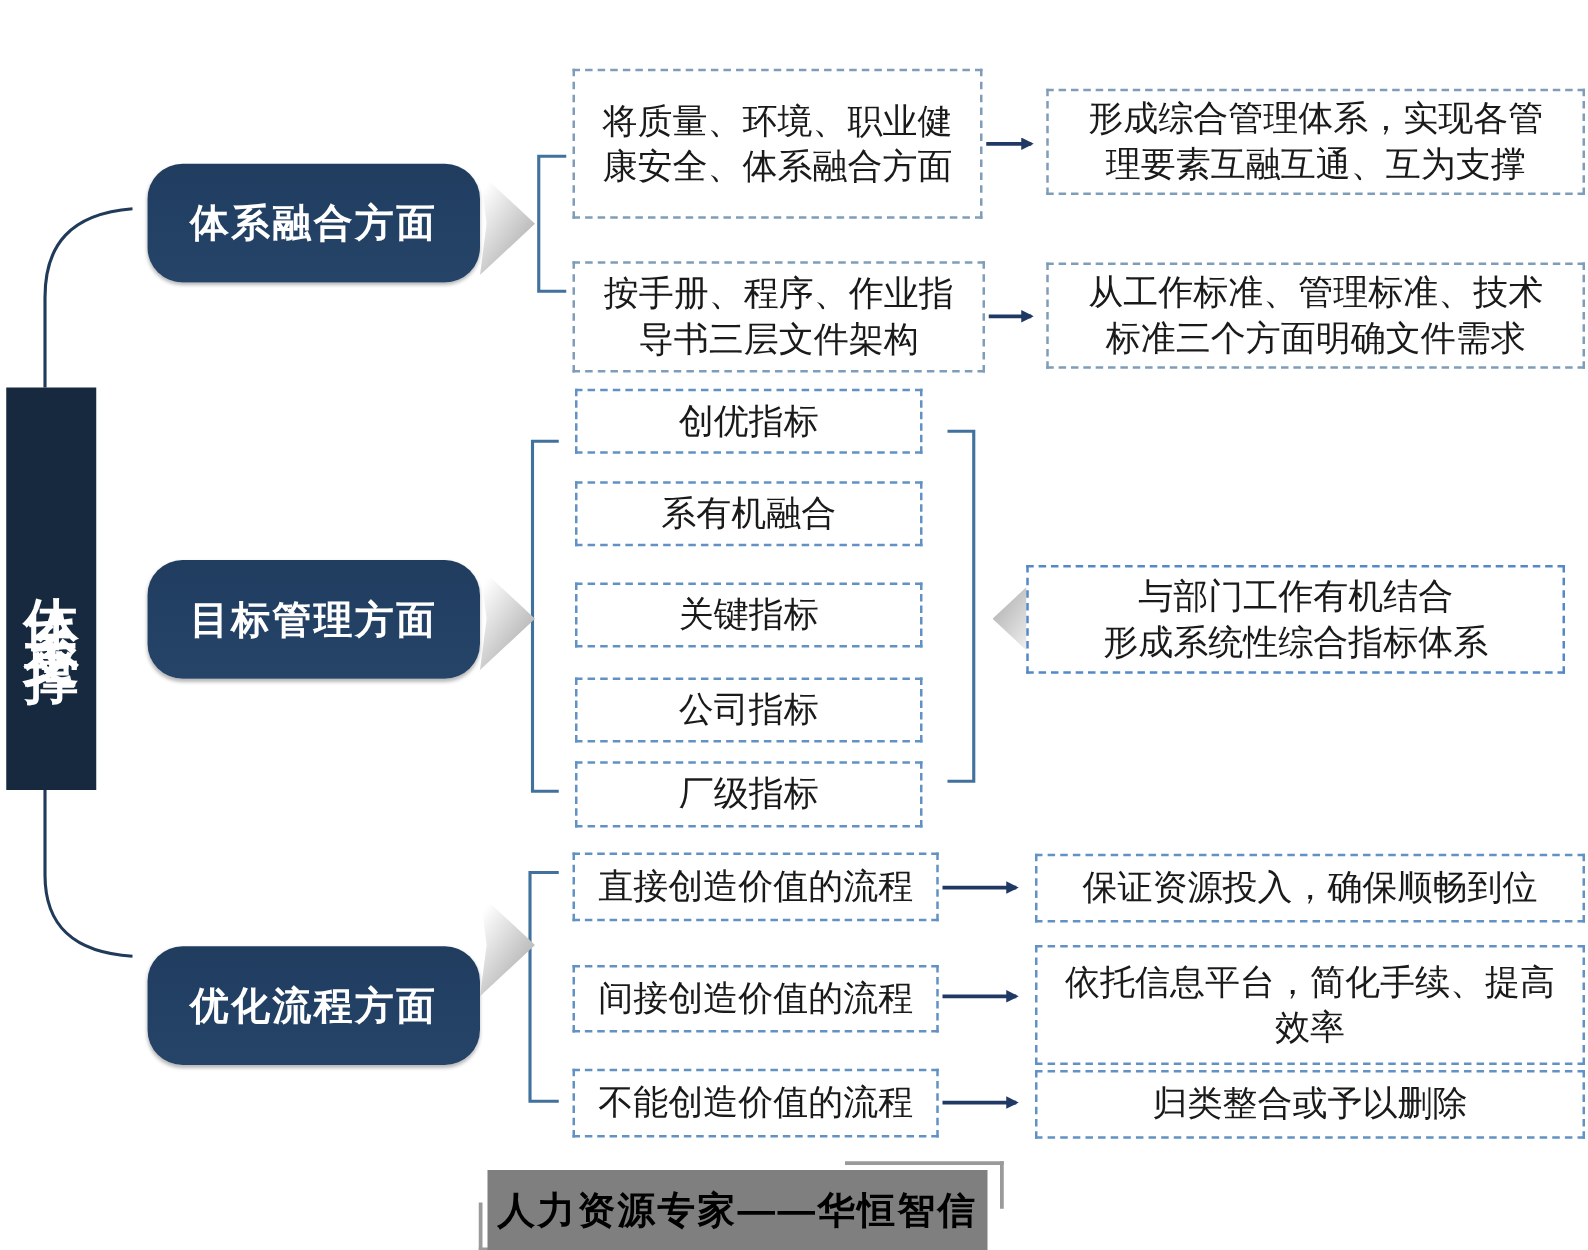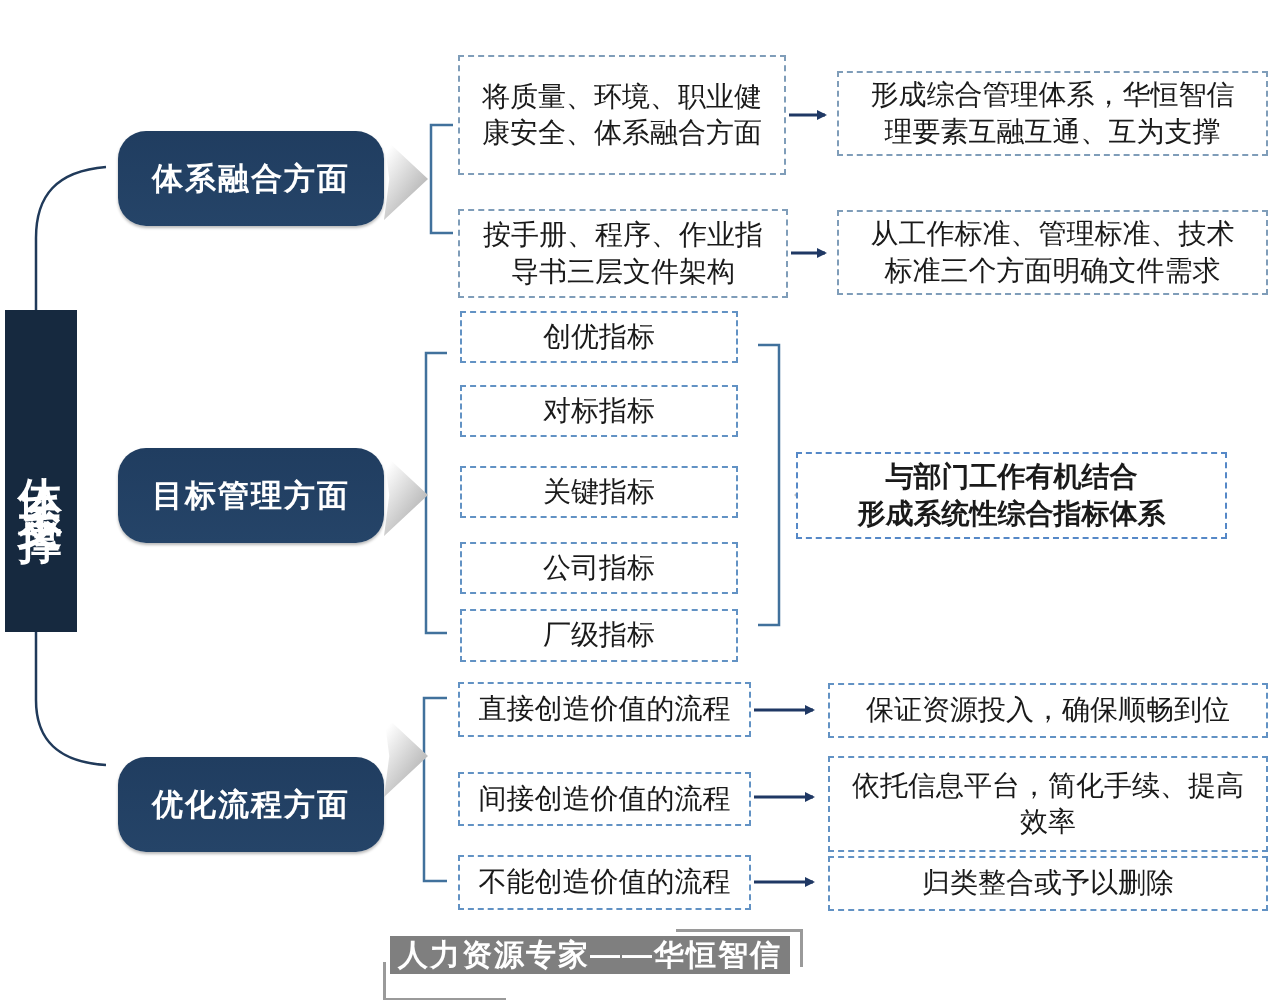--- a/index.html
+++ b/index.html
@@ -34,22 +34,22 @@
         text-align:center;}
   .dash-blue{border-color:#6292c4;}
   .dash-vivid{border-color:#5588c7;}
 
   
   .wire{stroke:#203a5a;stroke-width:2.5;fill:none;}
   .brk{stroke:#41719c;stroke-width:2.5;fill:none;}
   .arr{stroke:#1f3864;stroke-width:3;}
 
   
-  .banner{position:absolute;left:390px;top:936px;width:400px;height:38px;
-        background:#7f7f7f;color:#ffffff;font-weight:bold;font-size:30px;letter-spacing:2px;
+  .banner{position:absolute;left:390px;top:936px;width:400px;height:64px;
+        background:#7f7f7f;color:#000000;font-weight:bold;font-size:30px;letter-spacing:2px;
         display:flex;align-items:center;justify-content:center;text-align:center;}
   .corner-tr{position:absolute;left:676px;top:929px;width:124px;height:35px;
         border-top:3px solid #9a9a9a;border-right:3px solid #9a9a9a;}
   .corner-bl{position:absolute;left:383px;top:962px;width:120px;height:36px;
         border-left:3px solid #9a9a9a;border-bottom:3px solid #9a9a9a;}
 </style>
 </head>
 <body>
 
 <svg class="stage">
@@ -80,38 +80,38 @@
 <div class="chev-r" style="left:384px;top:138px;"></div>
 <div class="chev-r" style="left:384px;top:454px;"></div>
 <div class="chev-r" style="left:384px;top:715px;"></div>
 <div class="chev-l" style="left:794px;top:454px;"></div>
 
 <div class="dashed" style="left:458px;top:55px;width:328px;height:120px;">
   <div>将质量、环境、职业健</div>
   <div>康安全、体系融合方面</div>
 </div>
 <div class="dashed" style="left:837px;top:71px;width:431px;height:85px;">
-  <div>形成综合管理体系，华恒智信</div>
+  <div>形成综合管理体系，实现各管</div>
   <div>理要素互融互通、互为支撑</div>
 </div>
 <div class="dashed" style="left:458px;top:209px;width:330px;height:89px;">
   <div>按手册、程序、作业指</div>
   <div>导书三层文件架构</div>
 </div>
 <div class="dashed" style="left:837px;top:210px;width:431px;height:85px;">
   <div>从工作标准、管理标准、技术</div>
   <div>标准三个方面明确文件需求</div>
 </div>
 
 <div class="dashed dash-blue" style="left:460px;top:311px;width:278px;height:52px;">创优指标</div>
-<div class="dashed dash-blue" style="left:460px;top:385px;width:278px;height:52px;">对标指标</div>
+<div class="dashed dash-blue" style="left:460px;top:385px;width:278px;height:52px;">系有机融合</div>
 <div class="dashed dash-blue" style="left:460px;top:466px;width:278px;height:52px;">关键指标</div>
 <div class="dashed dash-blue" style="left:460px;top:542px;width:278px;height:52px;text-align:center;">公司指标</div>
 <div class="dashed dash-blue" style="left:460px;top:609px;width:278px;height:53px;">厂级指标</div>
-<div class="dashed dash-vivid" style="left:796px;top:452px;width:431px;height:87px;font-weight:bold;">
+<div class="dashed dash-vivid" style="left:821px;top:452px;width:431px;height:87px;">
   <div>与部门工作有机结合</div>
   <div>形成系统性综合指标体系</div>
 </div>
 
 <div class="dashed dash-blue" style="left:458px;top:682px;width:293px;height:55px;">直接创造价值的流程</div>
 <div class="dashed dash-blue" style="left:828px;top:683px;width:440px;height:55px;">
   <div>保证资源投入，确保顺畅到位</div>
 </div>
 <div class="dashed dash-blue" style="left:458px;top:772px;width:293px;height:54px;">间接创造价值的流程</div>
 <div class="dashed dash-blue" style="left:828px;top:756px;width:440px;height:96px;">

